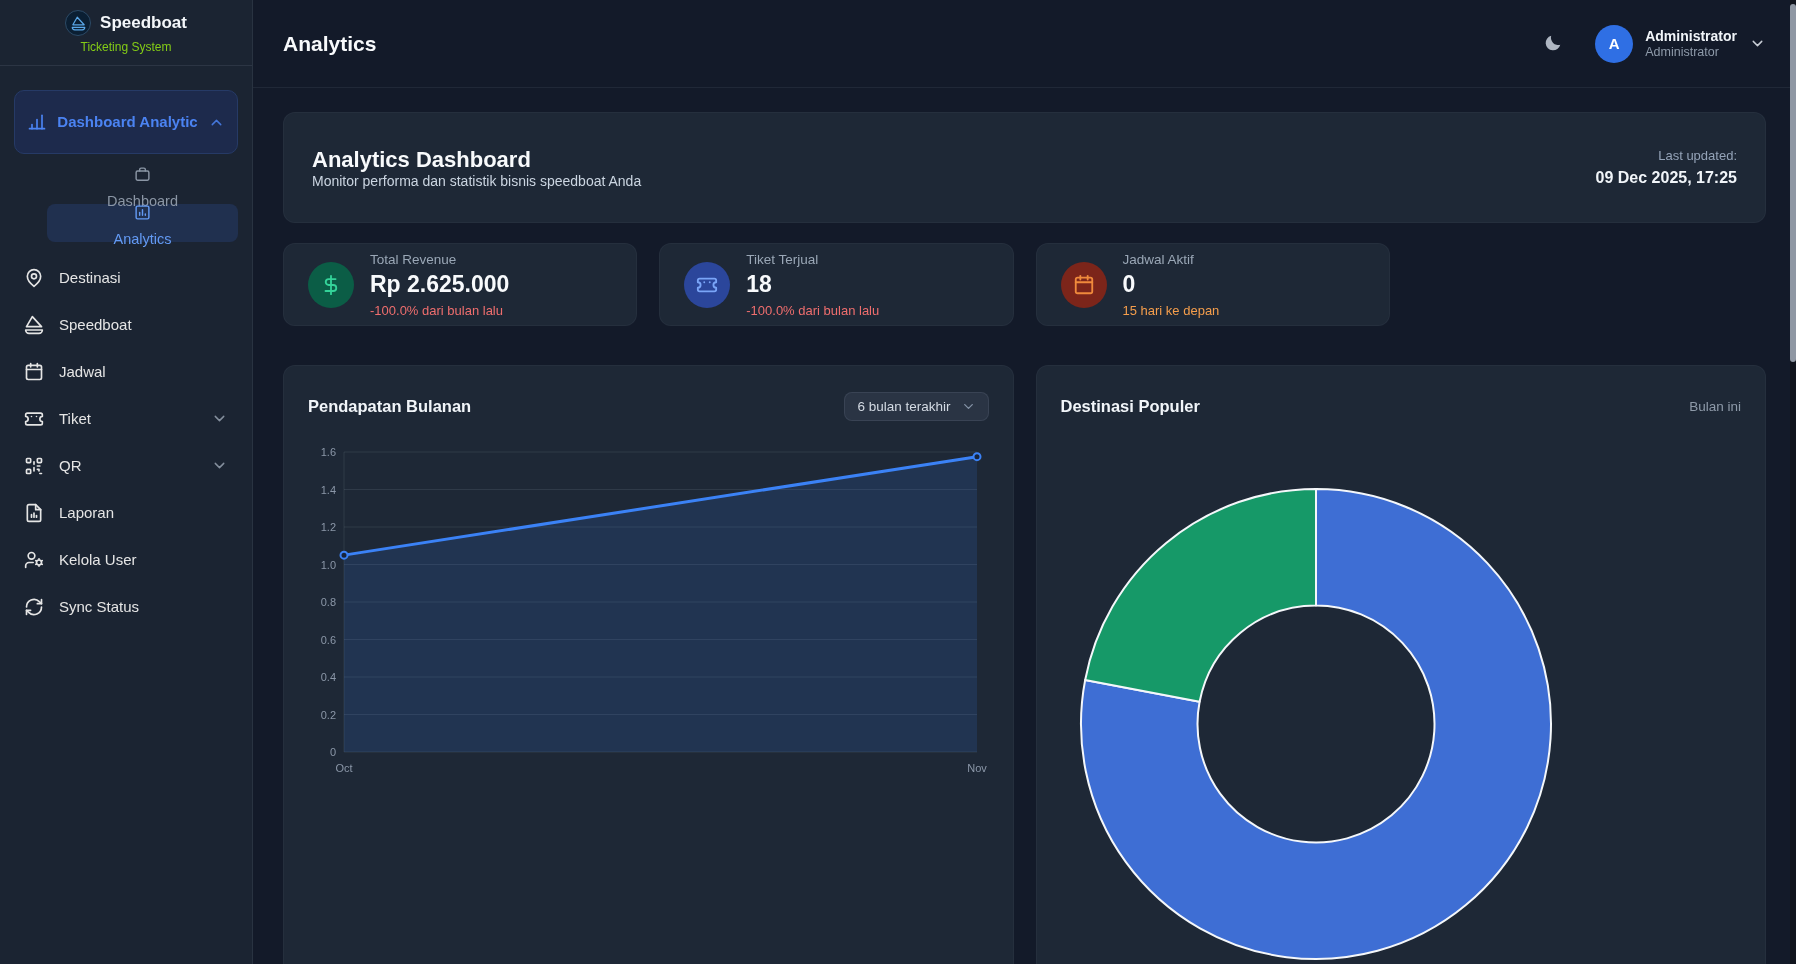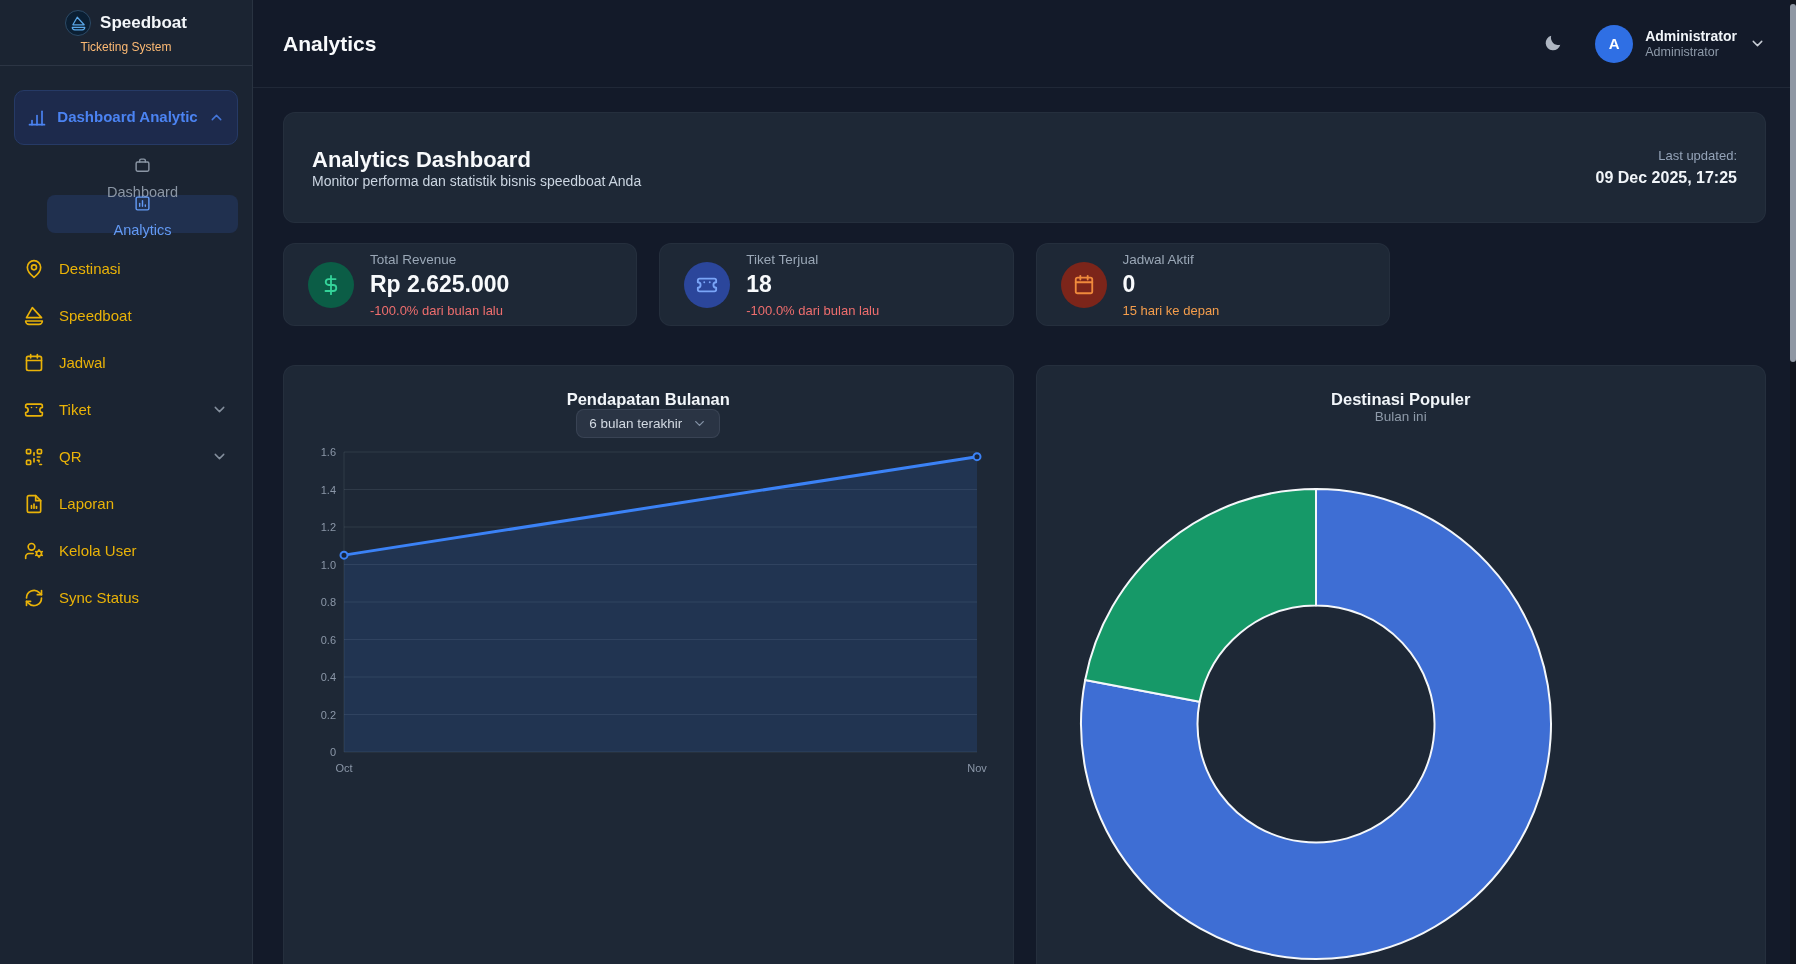--- a/index.html
+++ b/index.html
@@ -12,33 +12,33 @@
   .sidebar {
     width:253px; min-width:253px; height:964px; background:#1b2432;
     border-right:1px solid rgba(148,163,184,.12); display:flex; flex-direction:column;
   }
   .side-head { padding:10px 0 11px; border-bottom:1px solid rgba(148,163,184,.14); }
   .logo-row { display:flex; align-items:center; justify-content:center; gap:9px; }
   .logo-badge { width:26px; height:26px; border-radius:50%; background:#0b1f33;
     border:1px solid #2c4a66; display:flex; align-items:center; justify-content:center; color:#5aa7e8; }
   .logo-badge svg { width:15px; height:15px; }
   .logo-title { font-size:17px; font-weight:700; color:#f4f7fa; }
-  .logo-sub { text-align:center; font-size:12px; color:#fdba74; margin-top:4px; }
+  .logo-sub { text-align:center; font-size:12px; color:#84cc16; margin-top:4px; }
   .nav { padding:24px 14px 0; }
   .nav-group {
     display:flex; align-items:center; gap:8px; background:#1d2a4c; border:1px solid #263a66;
-    border-radius:10px; padding:10px 12px; height:55px; color:#4b83f2; cursor:pointer;
+    border-radius:10px; padding:10px 12px; height:64px; color:#4b83f2; cursor:pointer;
   }
   .nav-group .glabel { flex:1; text-align:center; font-size:15px; font-weight:700; line-height:1.35; }
   .sub-list { margin:12px 0 12px 33px; }
   .sub-item { display:flex; align-items:center; gap:10px; height:38px; padding:0 11px;
     border-radius:8px; font-size:14.5px; color:#8b96a5; cursor:pointer;flex-direction:column; }
   .sub-item.active { background:#20304f; color:#639af4; }
   .nav-item { display:flex; align-items:center; gap:15px; height:47px; padding:0 10px;
-    font-size:15px; color:#eab308; cursor:pointer; border-radius:8px; }
+    font-size:15px; color:#e5e5e5; cursor:pointer; border-radius:8px; }
   .nav-item .nlabel { flex:1; }
   .ic { width:20px; height:20px; flex:none; }
   .ic.sm { width:17px; height:17px; }
   .chev { width:17px; height:17px; color:inherit; opacity:.85; flex:none; }
   .nav-item .chev { color:#97a2b0; }
   
   .main { flex:1; display:flex; flex-direction:column; height:964px; position:relative; }
   .topbar { height:88px; min-height:88px; display:flex; align-items:center; justify-content:space-between;
     padding:0 30px; border-bottom:1px solid rgba(148,163,184,.10); }
   .topbar h1 { font-size:21px; font-weight:700; color:#f8fafc; }
@@ -66,21 +66,21 @@
   .stat-icon { width:46px; height:46px; min-width:46px; border-radius:50%;
     display:flex; align-items:center; justify-content:center; }
   .stat-icon svg { width:22px; height:22px; }
   .stat-label { font-size:13.5px; color:#9aa7b6; margin-bottom:4px; }
   .stat-value { font-size:23px; font-weight:800; color:#f8fafc; margin-bottom:5px; }
   .stat-sub { font-size:13px; }
   
   .charts-row { display:grid; grid-template-columns:1fr 1fr; gap:22px; margin-top:39px; }
   .chart-card { background:#1e2836; border:1px solid rgba(148,163,184,.06); border-radius:12px;
     height:610px; padding:24px; overflow:hidden; }
-  .chart-head { display:flex; align-items:center; justify-content:space-between; height:32px;flex-direction:column; }
+  .chart-head { display:flex; align-items:center; justify-content:space-between; height:32px; }
   .chart-title { font-size:16.5px; font-weight:700; color:#f1f5f9; }
   .select { display:flex; align-items:center; gap:10px; background:#2a3444;
     border:1px solid rgba(148,163,184,.14); border-radius:8px; padding:6px 12px;
     font-size:13.5px; color:#d3dae3; cursor:pointer; }
   .select .chev { width:15px; height:15px; color:#94a3b8; }
   .period { font-size:13.5px; color:#8e9aa9; }
   .line-chart-box { margin-top:20px; }
   .donut-box { margin-top:65px; margin-left:18px; width:474px; height:474px; }
   
   .scrollbar { position:fixed; top:0; right:0; width:6px; height:964px; background:#10141d; }

